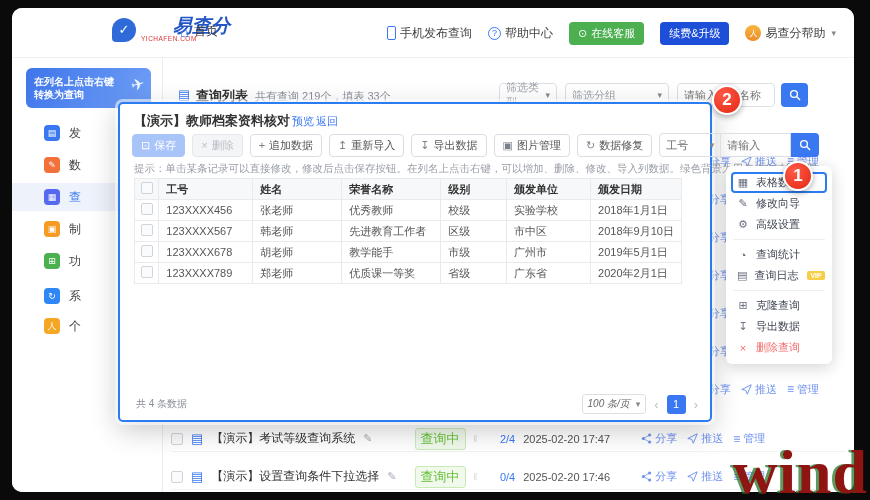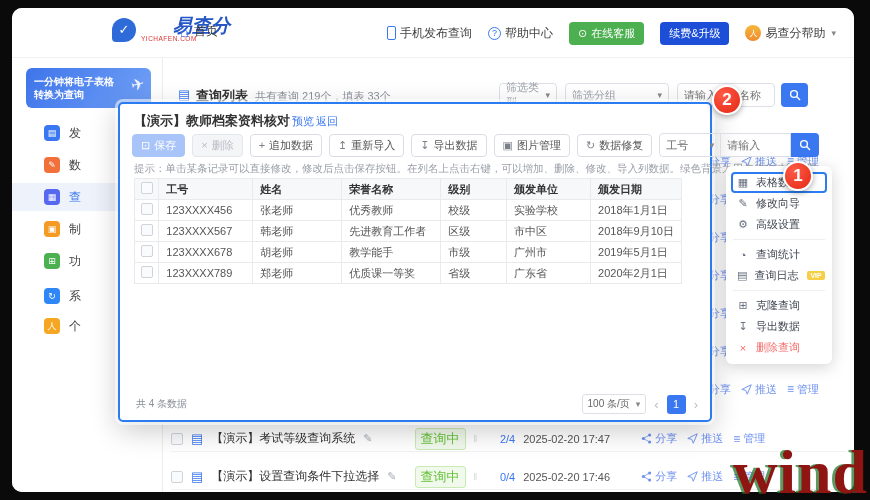--- a/index.html
+++ b/index.html
@@ -73,21 +73,21 @@
   .m-inp { width:70px; height:24px; border:1px solid #dcdfe6; border-left:none; padding:0 6px; font-size:11px; }
   .m-inp input { border:none; outline:none; width:100%; height:100%; font-size:11px; background:transparent; }
   .m-srch { width:28px; height:24px; background:#3a78f2; border:none; border-radius:0 4px 4px 0; display:flex; align-items:center; justify-content:center; cursor:pointer; }
   .m-hint { position:absolute; left:14px; top:58px; font-size:10.5px; color:#9a9fa8; white-space:nowrap; }
   .m-table { position:absolute; left:14px; top:74px; width:548px; border-collapse:collapse; font-size:11px; }
   .m-table th, .m-table td { border:1px solid #e8eaec; height:21px; padding:0 7px; text-align:left; font-weight:normal; color:#555; white-space:nowrap; }
   .m-table th { background:#f7f8fa; color:#333; font-weight:bold; }
   .m-table .c-chk { width:26px; text-align:center; padding:0; }
   .m-foot-total { position:absolute; left:16px; bottom:9px; font-size:10px; color:#8a8f99; }
   .m-pager { position:absolute; right:12px; bottom:6px; display:flex; align-items:center; gap:8px; }
-  .psize { height:20px; border:1px solid #dcdfe6; border-radius:3px; font-size:10px; color:#666; display:flex; align-items:center; gap:4px; padding:0 5px; cursor:pointer; }
+  .psize { height:20px; border:1px solid #dcdfe6; border-radius:3px; font-size:10px; color:#666; display:flex; align-items:center; gap:4px; padding:0 5px; cursor:pointer;font-style:italic; }
   .pg-arrow { color:#b9bec6; font-size:13px; cursor:pointer; line-height:1; }
   .pg-num { width:19px; height:19px; background:#3a78f2; color:#fff; font-size:11px; border-radius:3px; display:flex; align-items:center; justify-content:center; cursor:pointer; }
 
   
   .menu { position:absolute; left:714px; top:158px; width:106px; background:#fff; border-radius:6px; box-shadow:0 3px 16px rgba(0,0,0,.18); z-index:10; padding:6px 5px; }
   .menu-item { display:flex; align-items:center; gap:7px; font-size:11px; color:#404652; padding:3px 6px; border-radius:4px; cursor:pointer; white-space:nowrap; }
   .menu-item .mi { font-size:11px; color:#6a7180; width:12px; text-align:center; }
   .menu-item.active { border:2px solid #2a7cf0; padding:1px 4px; }
   .menu-item.danger, .menu-item.danger .mi { color:#f56c6c; }
   .menu-div { height:1px; background:#efefef; margin:4px 2px; }
@@ -136,21 +136,21 @@
         <span class="nav-item">
           <span class="avatar">人</span>
           <span>易查分帮助</span>
           <span class="chev">▾</span>
         </span>
       </div>
     </header>
 
     <aside class="sidebar">
       <div class="banner">
-        <div>一分钟将电子表格</div>
+        <div>在列名上点击右键</div>
         <div>转换为查询</div>
         <span class="plane">✈</span>
       </div>
       <div class="side-item" style="top:61px">
           <span class="s-ic" style="background:#3a78f2">▤</span>
           <span>发</span>
         </div>
       <div class="side-item" style="top:93px">
           <span class="s-ic" style="background:#f2703a">✎</span>
           <span>数</span>

